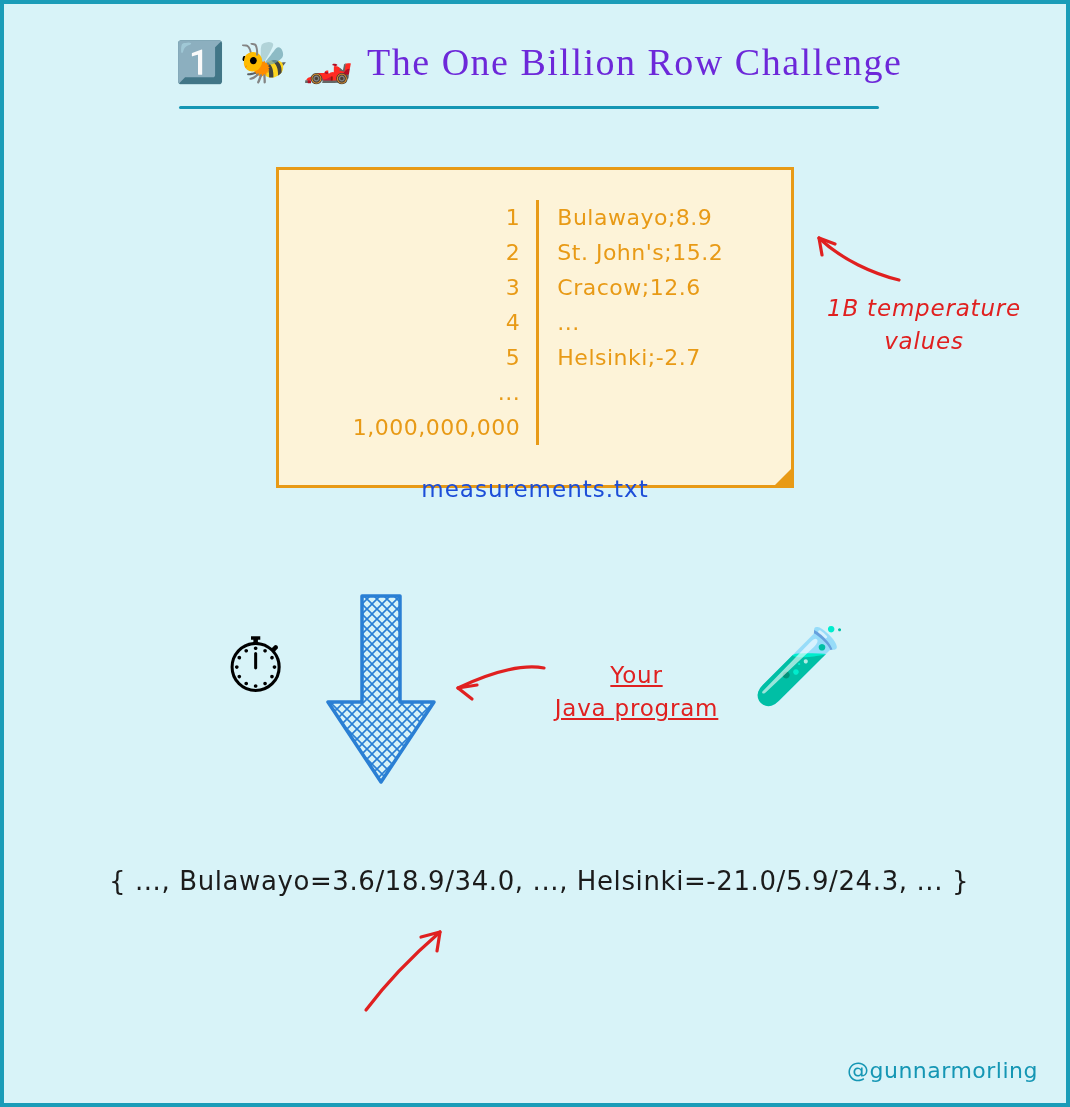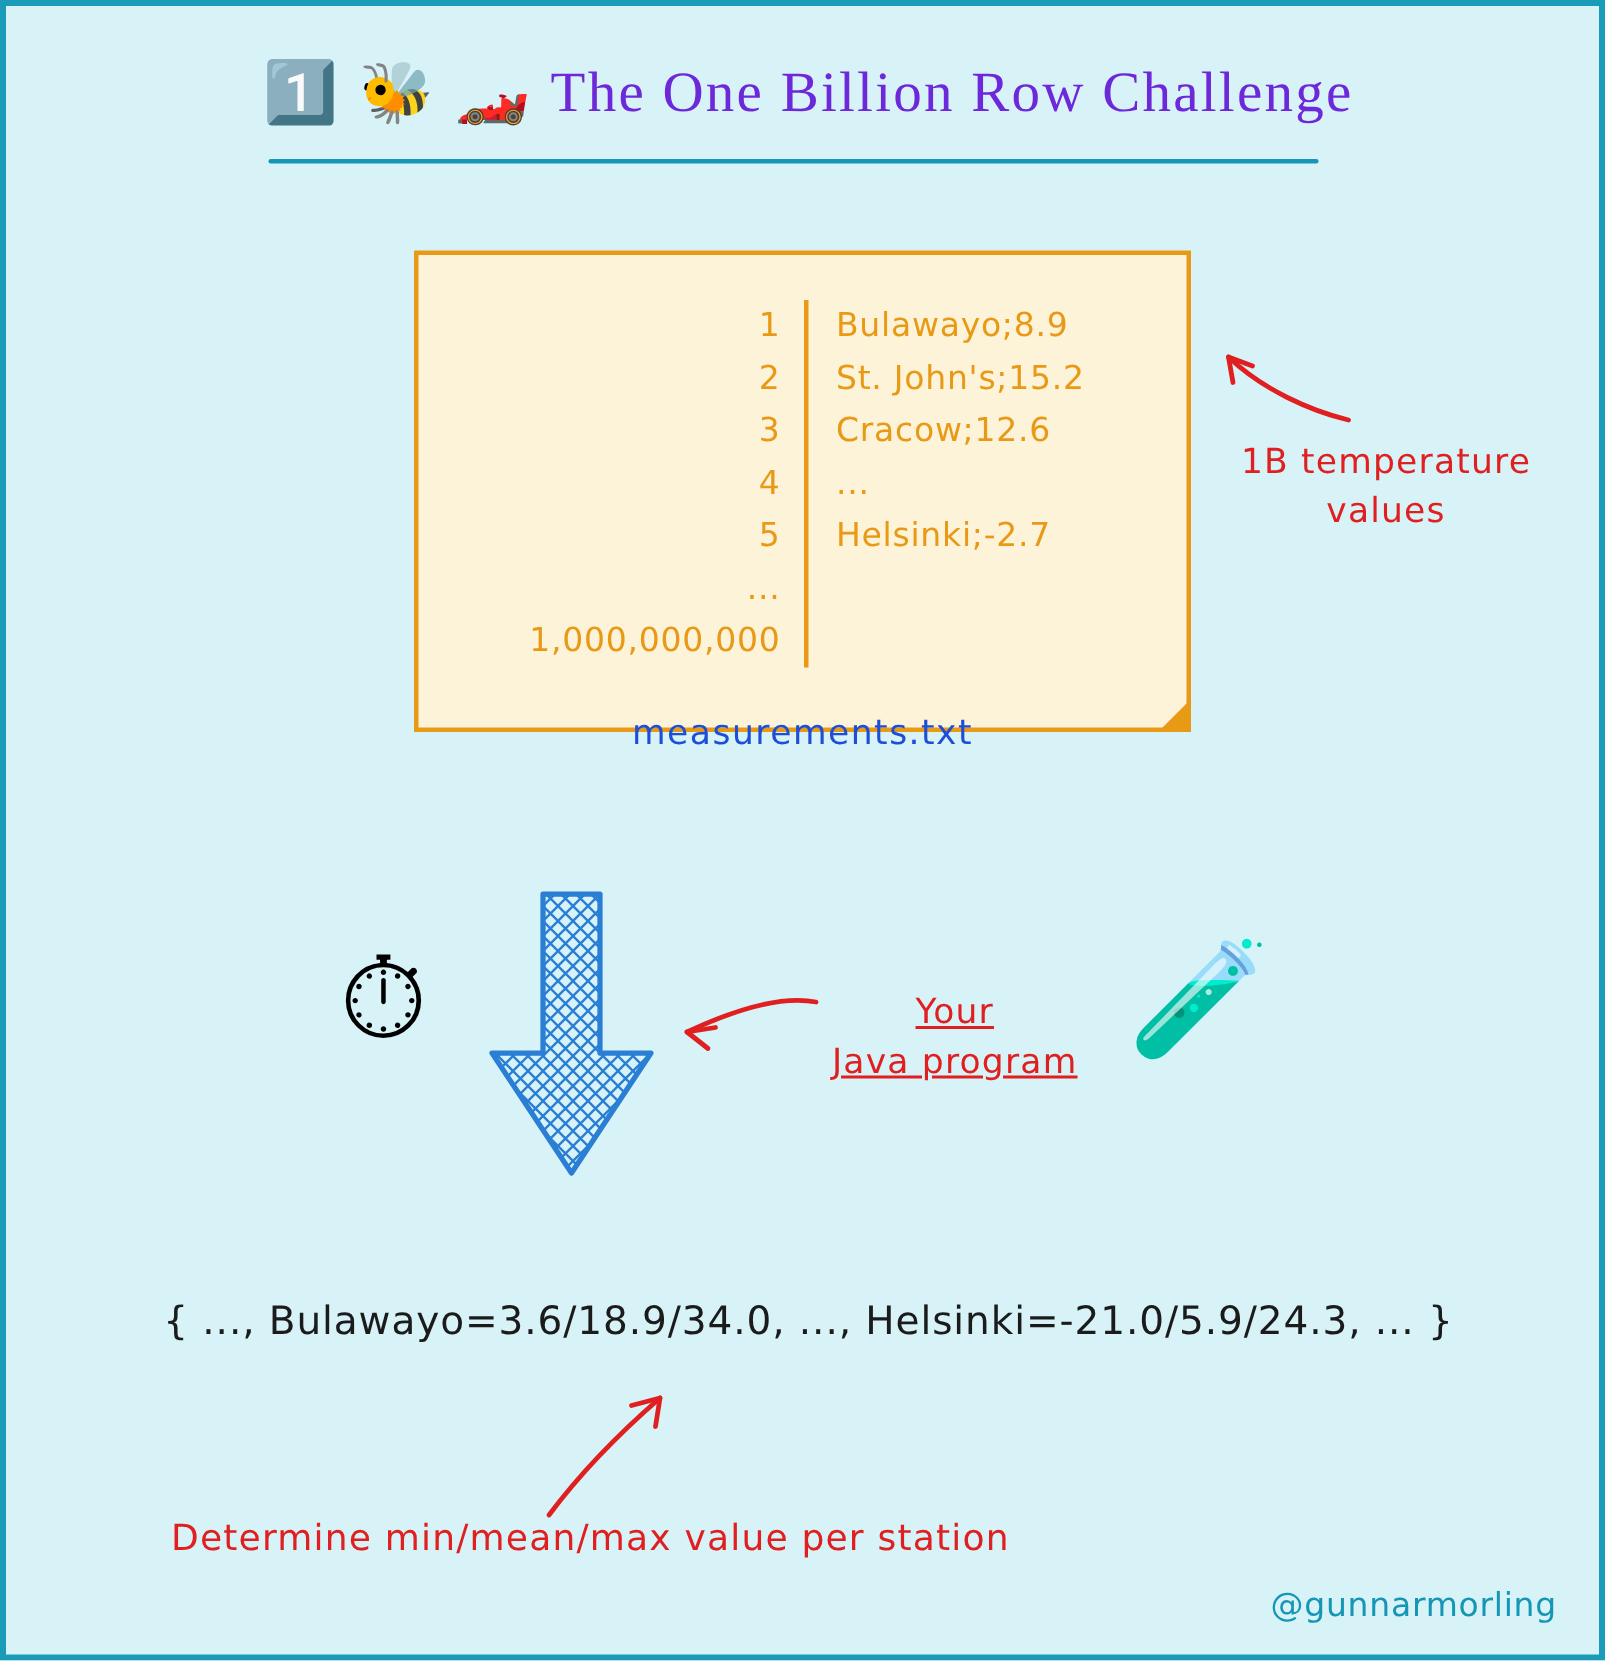--- a/index.html
+++ b/index.html
@@ -114,20 +114,21 @@
     font-size: 23px;
     line-height: 33px;
     letter-spacing: 0.8px;
     text-align: center;
     white-space: pre-line;
   }
   #annot-1b {
     left: 795px;
     top: 288px;
     width: 250px;
+    font-style: italic;
   }
   #annot-java {
     left: 520px;
     top: 655px;
     width: 225px;
     text-decoration: underline;
   }
   #annot-determine {
     left: 110px;
     top: 1005px;
@@ -252,16 +253,15 @@
 
   <div id="testtube">🧪</div>
 
   <div id="result-line">{ ..., Bulawayo=3.6/18.9/34.0, ..., Helsinki=-21.0/5.9/24.3, ... }</div>
 
   <svg class="arrow" style="left:340px; top:920px;" width="120" height="90" viewBox="0 0 120 90">
     <path d="M22,86 C40,62 66,34 96,8" stroke="#e02020" stroke-width="3.2" fill="none" stroke-linecap="round"></path>
     <path d="M96,8 L77,13 M96,8 L93,27" stroke="#e02020" stroke-width="3.2" fill="none" stroke-linecap="round"></path>
   </svg>
 
-  <div class="annot" id="annot-determine">Determine min/mean/max value per station</div>
 
   <div id="handle">@gunnarmorling</div>
 </div>
 
 </body></html>

